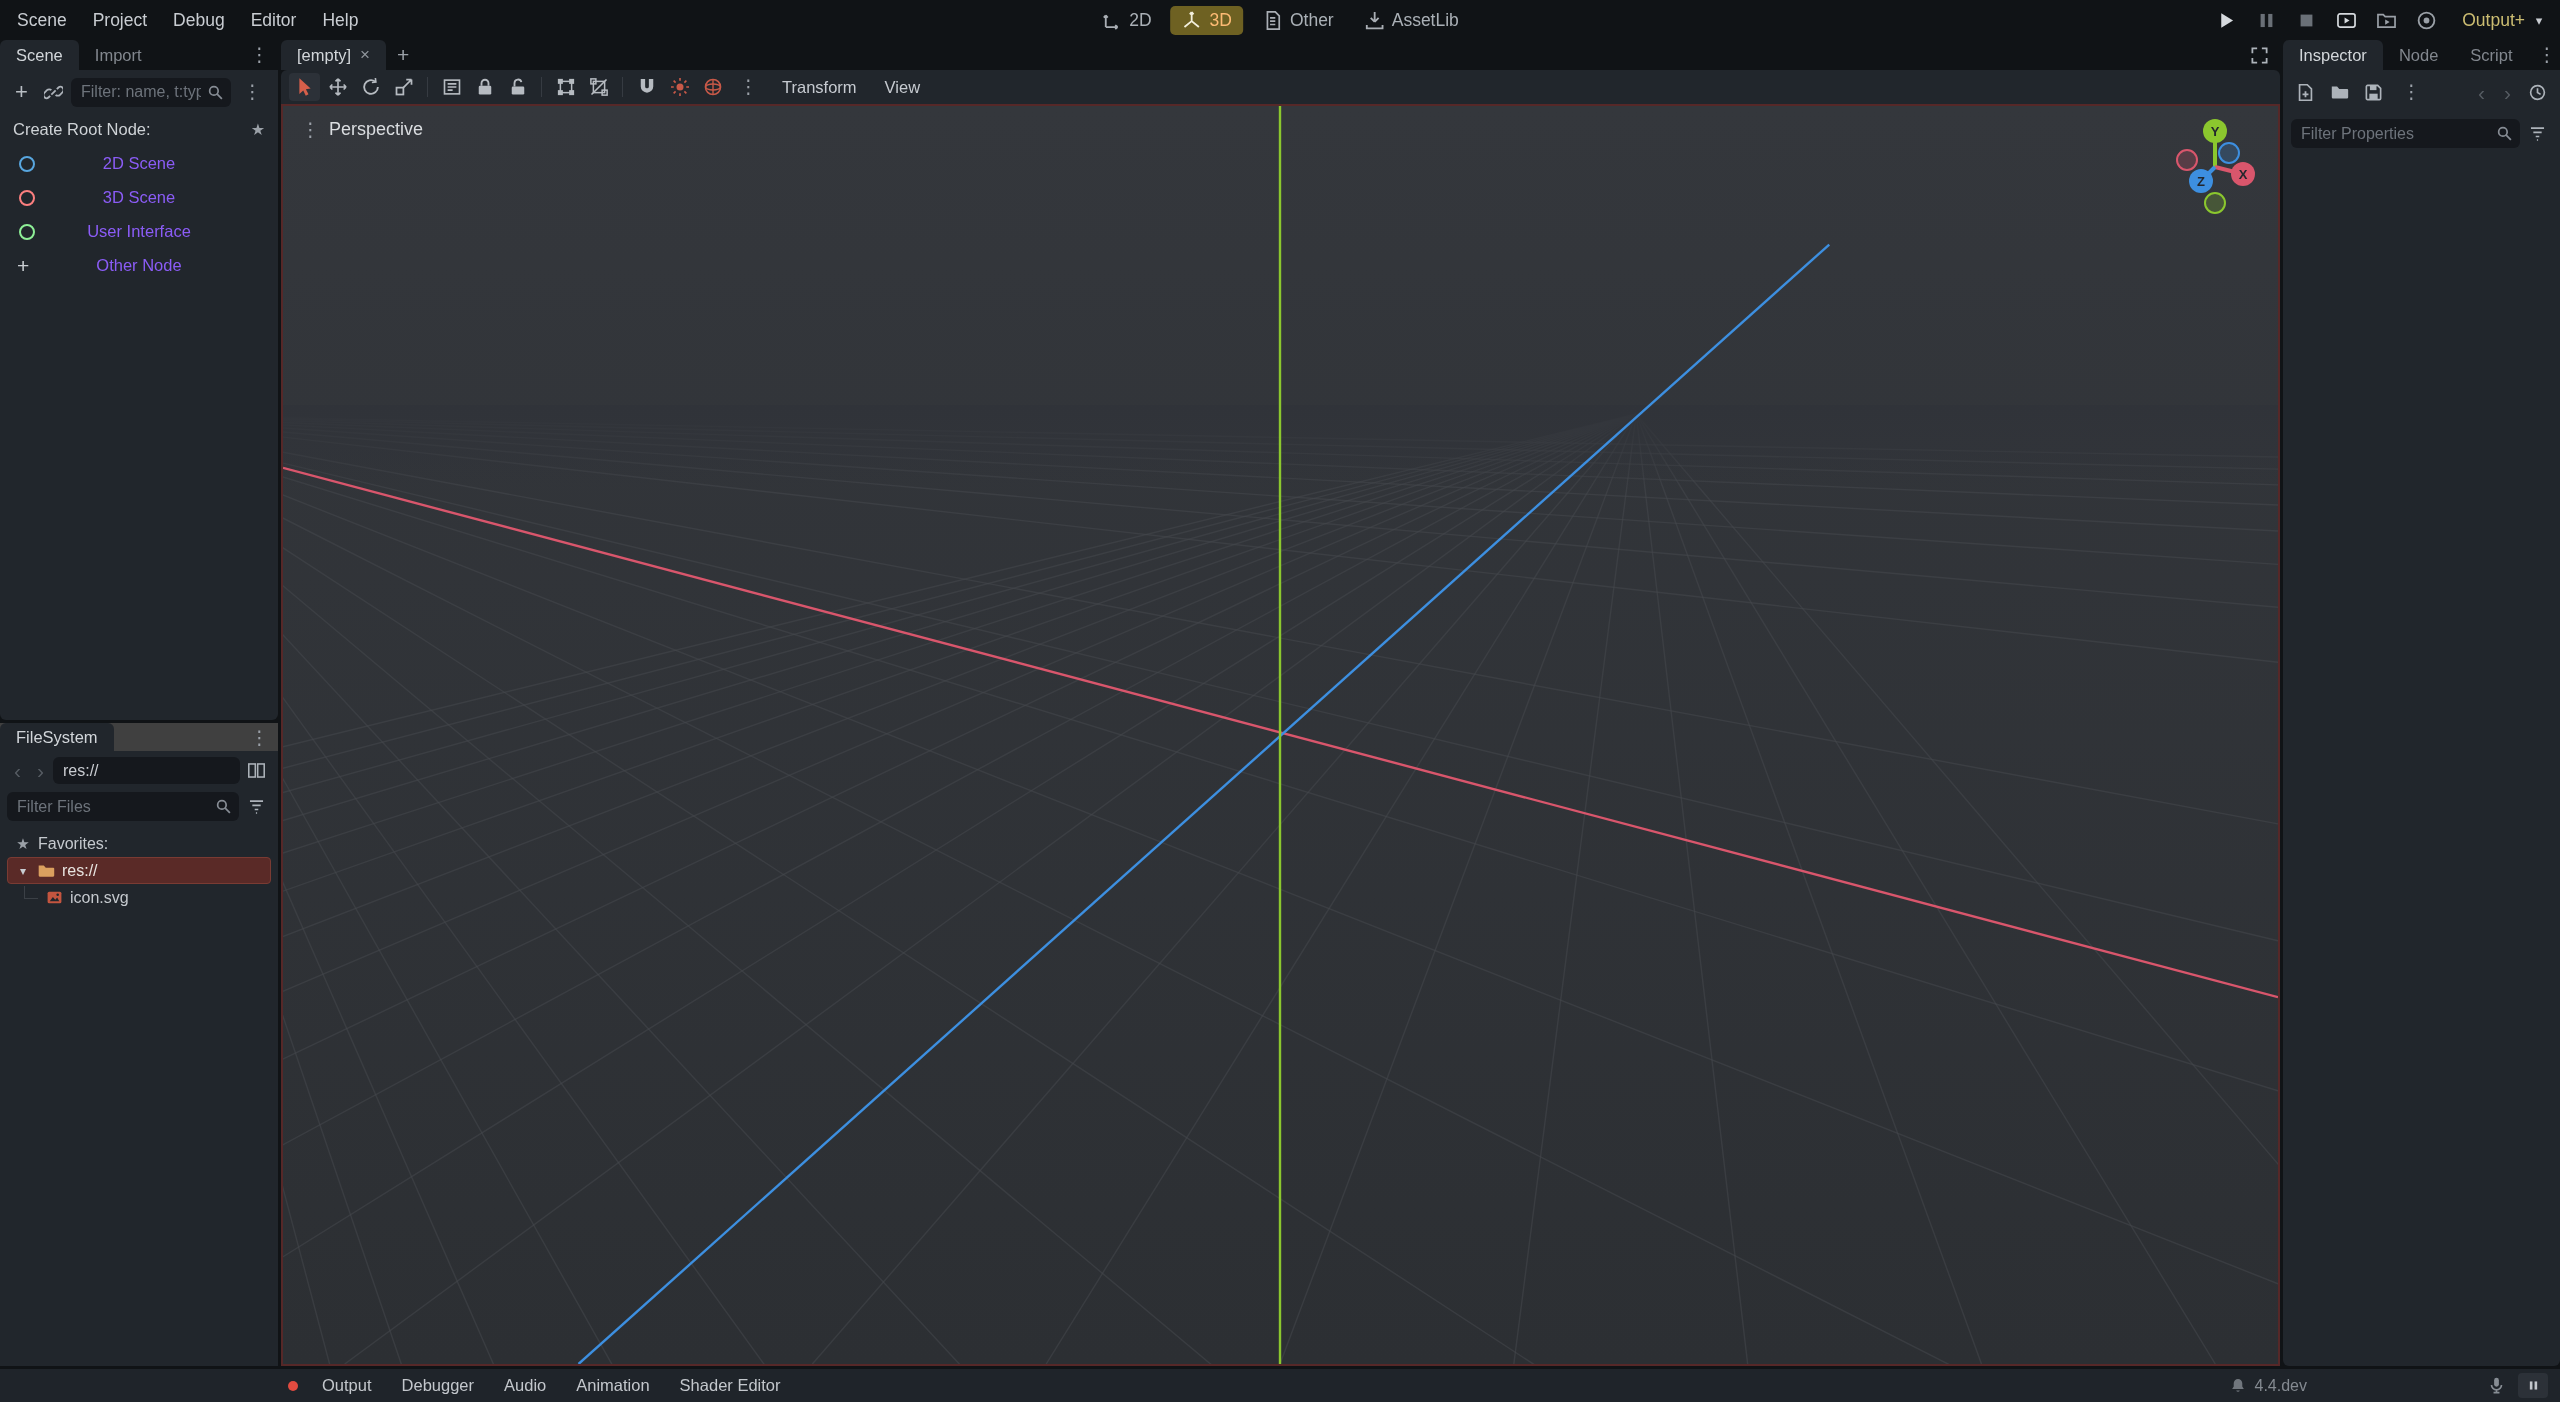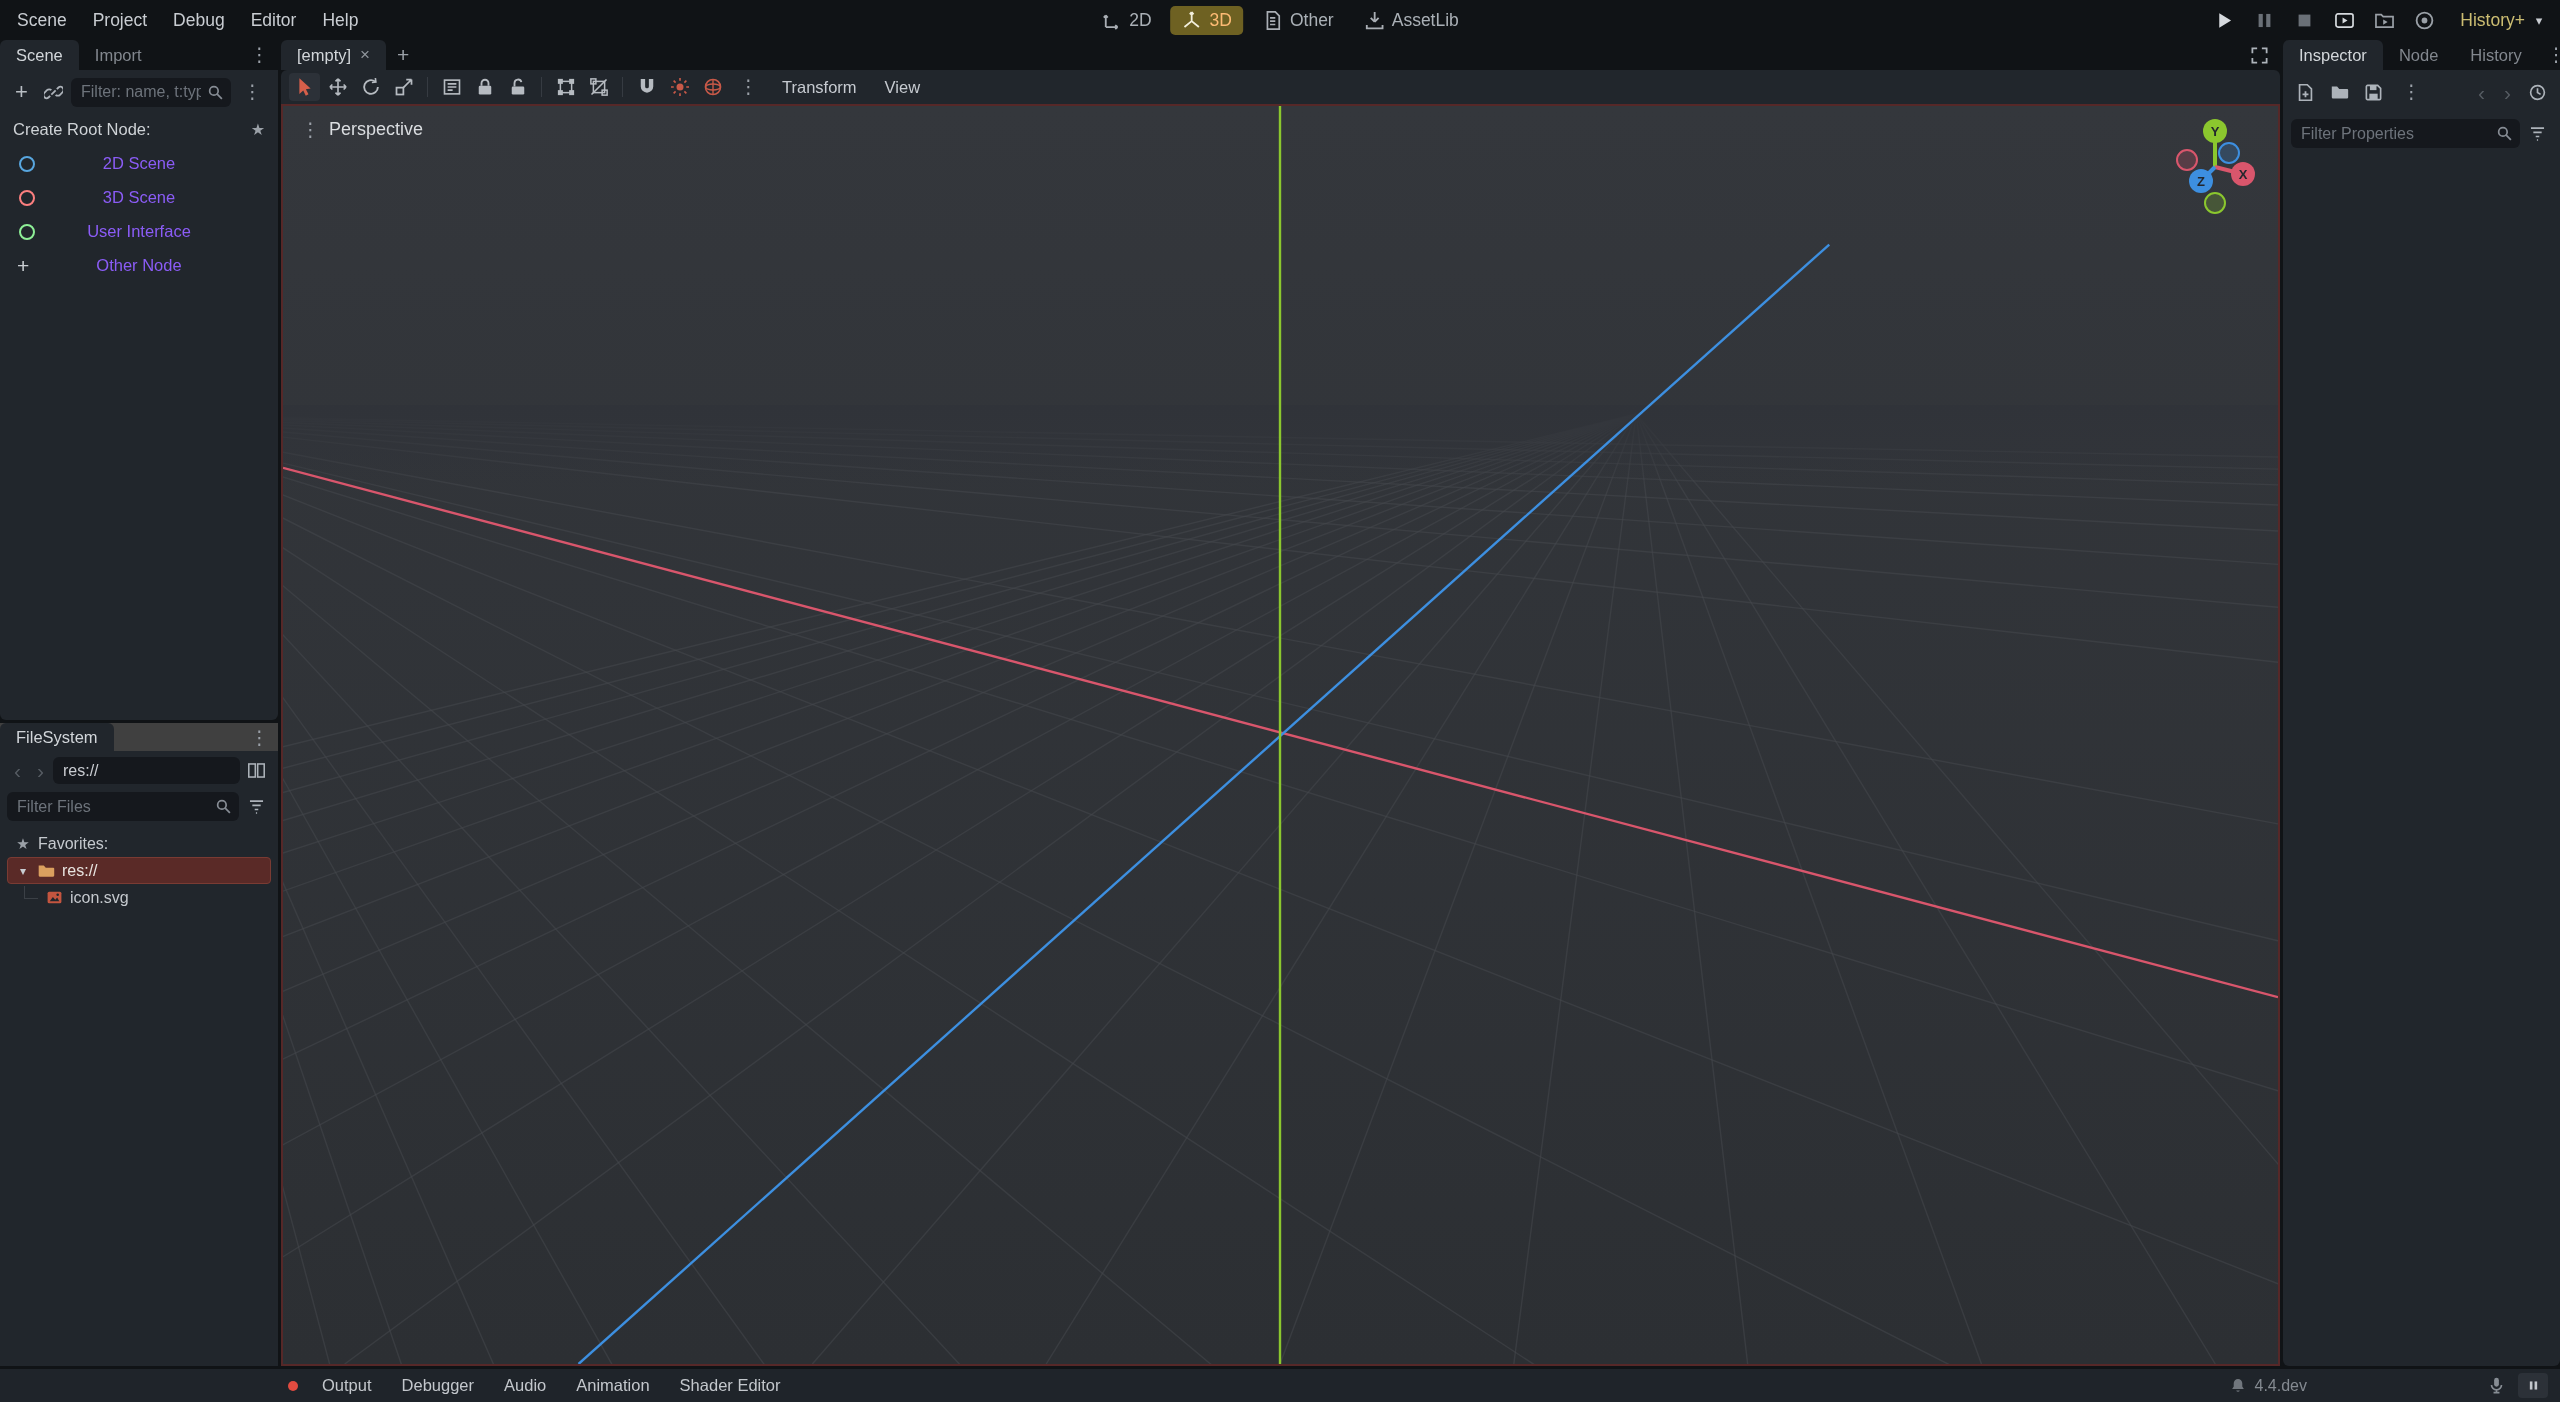--- a/index.html
+++ b/index.html
@@ -295,21 +295,21 @@
     <svg class="pg-icon" style="color:#d6dade">
         <use href="#i-playscene"></use>
       </svg>
     <svg class="pg-icon" style="color:#9aa0a7">
         <use href="#i-playcustom"></use>
       </svg>
     <svg class="pg-icon" style="color:#9aa0a7">
         <use href="#i-movie"></use>
       </svg>
     <div class="renderer">
-      <span>History+</span>
+      <span>Output+</span>
       <span class="caret">▾</span>
     </div>
   </div>
 </div>
 
 <div class="mainrow">
 
   <div class="dock left">
     <div class="tabrow">
       <div class="tab active">Scene</div>
@@ -570,21 +570,21 @@
         <circle cx="41" cy="69" r="12" fill="#3d8fe0"></circle>
         <text x="41" y="74">Z</text>
       </svg>
     </div>
   </div>
 
   <div class="dock right">
     <div class="tabrow">
       <div class="tab active">Inspector</div>
       <div class="tab">Node</div>
-      <div class="tab">History</div>
+      <div class="tab">Script</div>
       <div class="spacer"></div>
       <div class="dots">⋮</div>
     </div>
     <div class="panel insppanel">
       <div class="insp-toolrow">
         <div class="iconbtn">
             <svg>
               <use href="#i-filenew"></use>
             </svg>
           </div>

